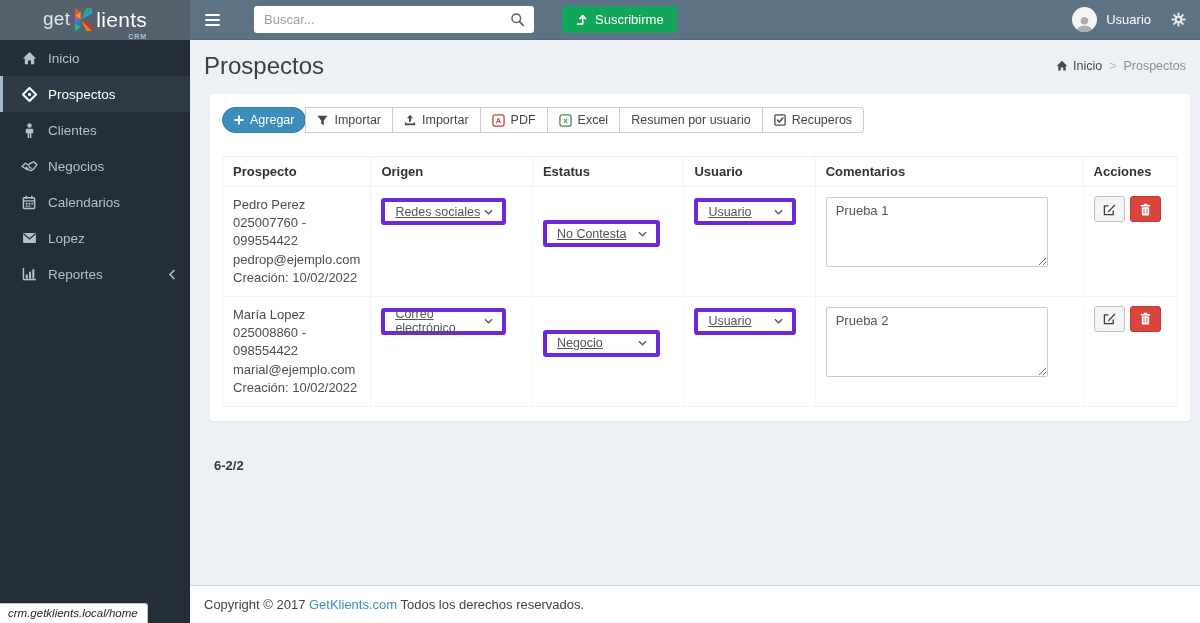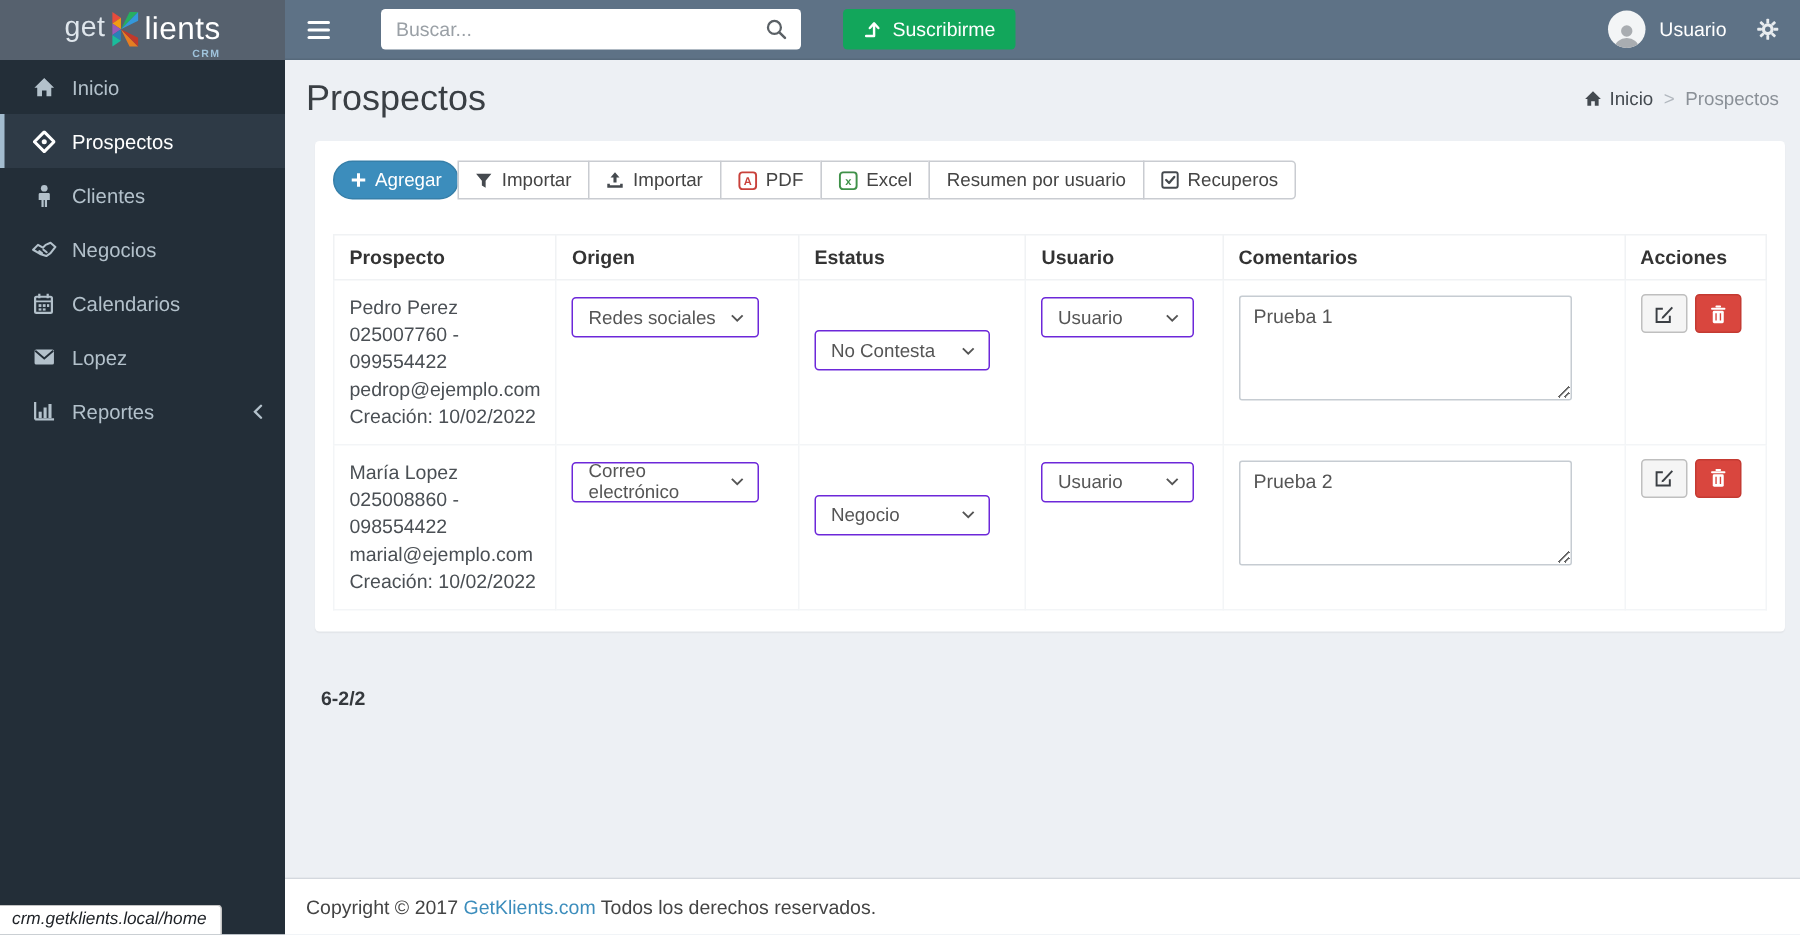--- a/index.html
+++ b/index.html
@@ -53,21 +53,21 @@
   .tbtn:first-child { margin-left:0; border-radius:3px 0 0 3px; }
   .tbtn:last-child { border-radius:0 3px 3px 0; }
   .tbtn.primary { background:#3c8dbc; border-color:#367fa9; color:#ffffff;border-radius:13px; }
 
   
   .grid { width:100%; border-collapse:collapse; margin-top:23px; border:1px solid #f0f2f4; }
   .grid th { text-align:left; font-size:13px; font-weight:700; color:#333; padding:7px 10px; border:1px solid #f0f2f4; }
   .grid td { vertical-align:top; font-size:13px; color:#4a4f54; padding:9px 10px; border:1px solid #f3f5f7; height:84px; }
   .prospect-line { line-height:1.4; }
 
-  .sel { display:inline-flex; align-items:center; justify-content:space-between; width:125px; height:27px; border:1px solid #6d28d9; border-radius:3px; background:#fff; padding:0 9px 0 10px; font-size:12.5px; color:#555; cursor:pointer; margin-top:2px; }
+  .sel { display:inline-flex; align-items:center; justify-content:space-between; width:125px; height:27px; border:4px solid #6d28d9; border-radius:3px; background:#fff; padding:0 9px 0 10px; font-size:12.5px; color:#555; cursor:pointer; margin-top:2px;text-decoration:underline; }
   .sel.sel-status { width:117px;margin-top:24px; }
   .sel.sel-user { width:102px; }
 
   .comment { width:222px; height:70px; border:1px solid #c6ccd2; border-radius:2px; resize:both; font-family:"Liberation Sans", sans-serif; font-size:13px; color:#555; padding:5px 9px; margin-top:1px; }
 
   .actions { display:flex; gap:5px; }
   .abtn { width:31px; height:26px; border-radius:3px; display:flex; align-items:center; justify-content:center; cursor:pointer; border:1px solid #bfbfbf; background:#f5f5f5; }
   .abtn.danger { background:#d9463e; border-color:#c43a32; }
 
   .pagination { font-size:13px; font-weight:700; color:#34383c; margin:37px 0 0 24px; }

